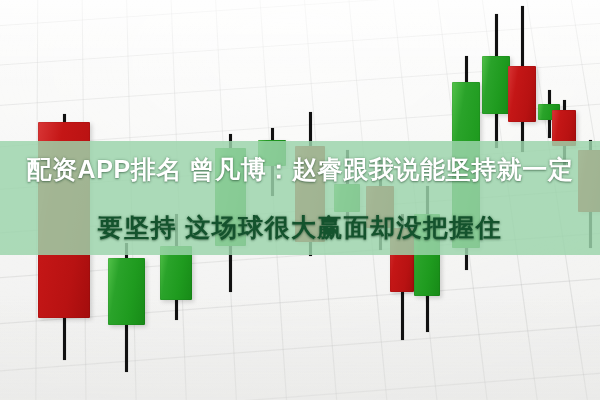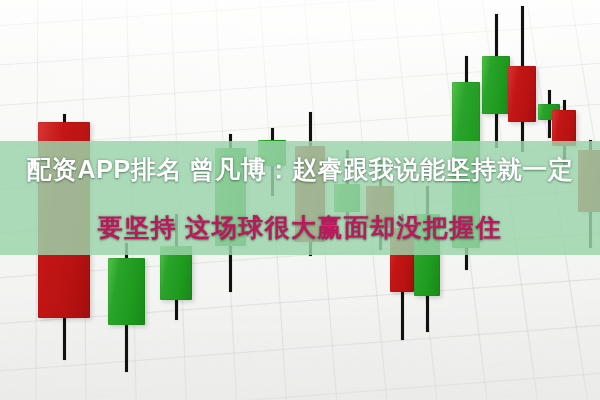--- a/index.html
+++ b/index.html
@@ -163,16 +163,16 @@
       <div class="candle" style="left: 578px; width: 24px; top: 0px; height: 400px;">
         <div class="wick" style="top: 140px; height: 108px;"></div>
         <div class="body down" style="top: 150px; height: 62px;"></div>
       </div>
     </div>
 
   <div id="band" style="top: 141px; height: 114px; background: rgba(156, 212, 172, 0.84);"></div>
 
   <div id="headline" style="top: 141px; height: 114px; gap: 26px;">
     <div class="hl-line l1" style="color: rgb(255, 255, 255);">配资APP排名 曾凡博：赵睿跟我说能坚持就一定</div>
-    <div class="hl-line l2" style="color: #be185d;">要坚持 这场球很大赢面却没把握住</div>
+    <div class="hl-line l2" style="color: #14532d;">要坚持 这场球很大赢面却没把握住</div>
   </div>
 
 </div>
 
 </body></html>

